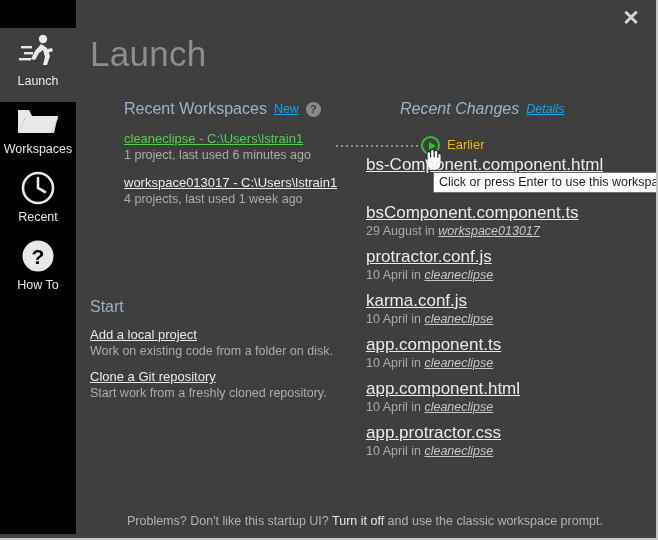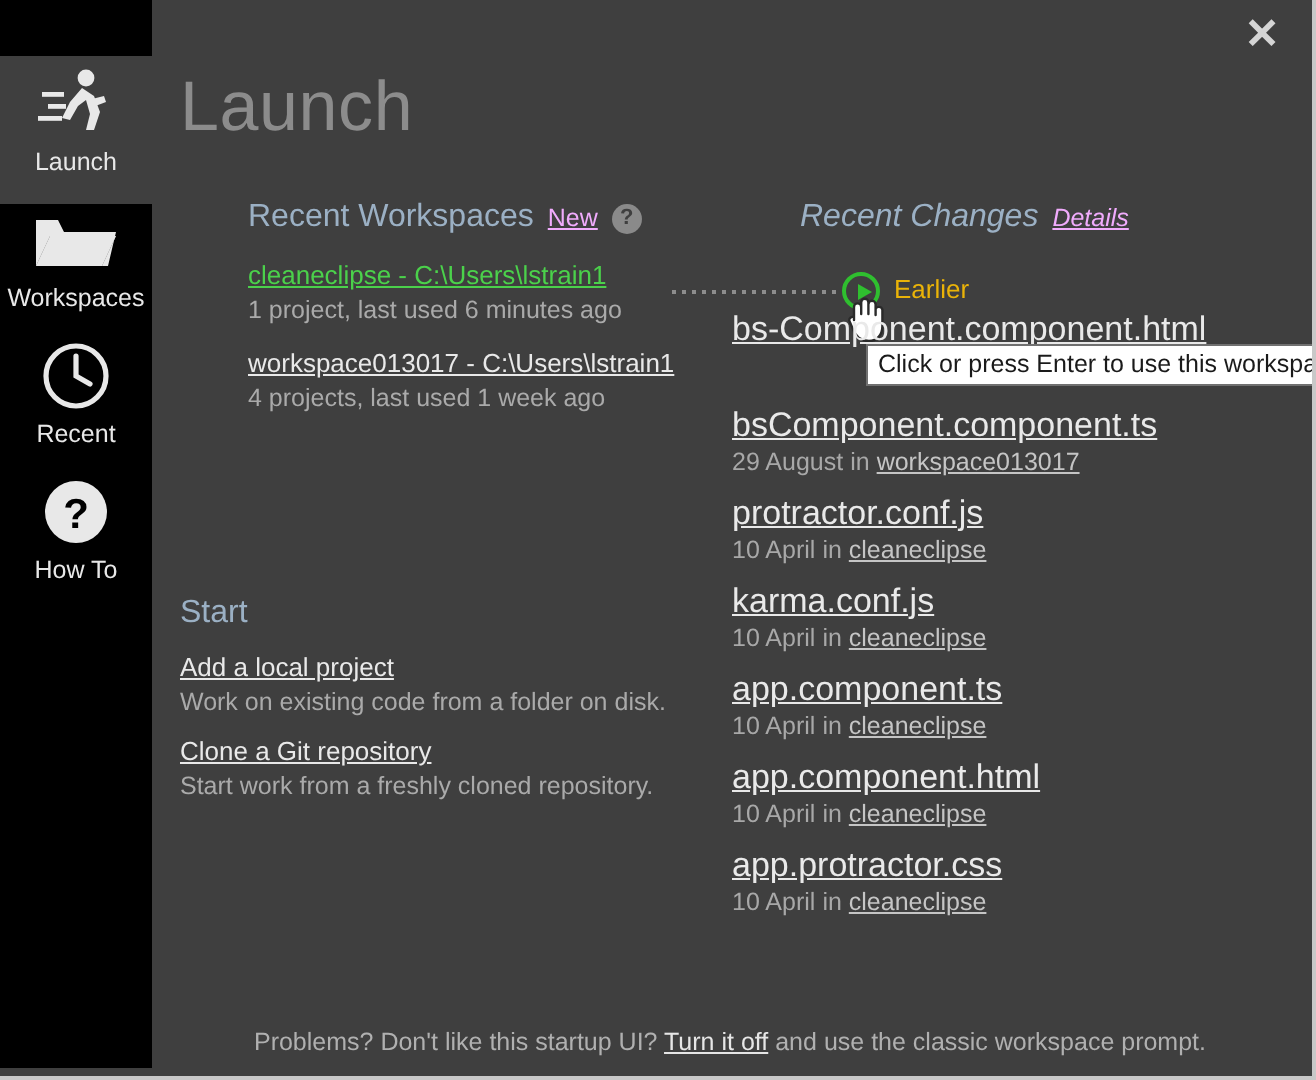--- a/index.html
+++ b/index.html
@@ -53,21 +53,21 @@
   }
   .col{position:absolute;top:100px;margin-left:34px;}
   #col-left{left:14px;width:276px;}
   #col-right{left:290px;width:280px;font-style:italic;}
 
   .sec-head{
     font-size:16px;color:#9bb0c4;margin:0 0 2px 0;
     display:flex;align-items:center;gap:7px;
   }
   .sec-head .sub{
-    font-size:12.5px;color:#f0abfc;text-decoration:underline;cursor:pointer;
+    font-size:12.5px;color:#0ea5e9;text-decoration:underline;cursor:pointer;
   }
   .qmark{
     width:15px;height:15px;border-radius:50%;
     background:#8a8a8a;color:#3f3f3f;
     font-size:11px;font-weight:bold;line-height:15px;text-align:center;
     cursor:pointer;display:inline-block;
   }
   .ws-block{margin-top:11px;}
   .link{
     font-size:13px;color:#e9e9e9;text-decoration:underline;cursor:pointer;
@@ -109,33 +109,33 @@
   }
   
   #changes-list{position:absolute;left:290px;top:155px;width:290px;}
   .chg{margin-bottom:9px;}
   .chg-name{
     font-size:17px;color:#e9e9e9;text-decoration:underline;cursor:pointer;
     display:inline-block;
     text-align:right;
   }
   .chg-meta{font-size:12.5px;color:#a8a8a8;margin-top:1px;}
-  .chg-meta .wslink{color:#c5c5c5;text-decoration:underline;cursor:pointer;}
+  .chg-meta .wslink{color:#c5c5c5;text-decoration:underline;cursor:pointer;font-style:italic;}
 
   
   #start-sec{position:absolute;left:14px;top:298px;width:276px;}
   .start-item{margin-top:9px;}
   .start-desc{font-size:12.5px;color:#aaaaaa;margin-top:1px;}
 
   
   #footer{
     position:absolute;left:0;right:0;bottom:8px;
     text-align:center;font-size:12.5px;color:#b0b0b0;
   }
-  #footer .off{color:#e6e6e6;text-decoration:underline;cursor:pointer;}
+  #footer .off{color:#e6e6e6;cursor:pointer;}
 </style>
 </head>
 <body>
 
 <div id="window">
 
   <div id="sidebar">
 
     <div class="side-item active" style="top:28px">
       <div class="side-ico">

